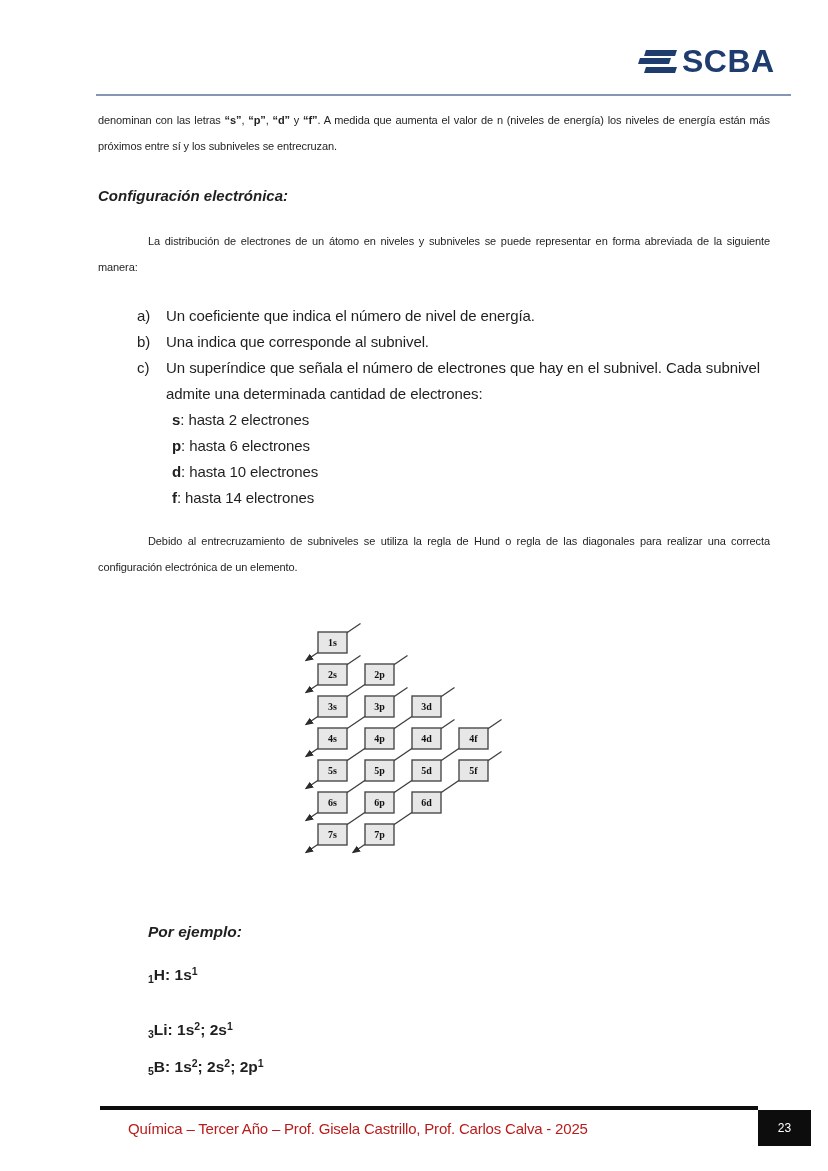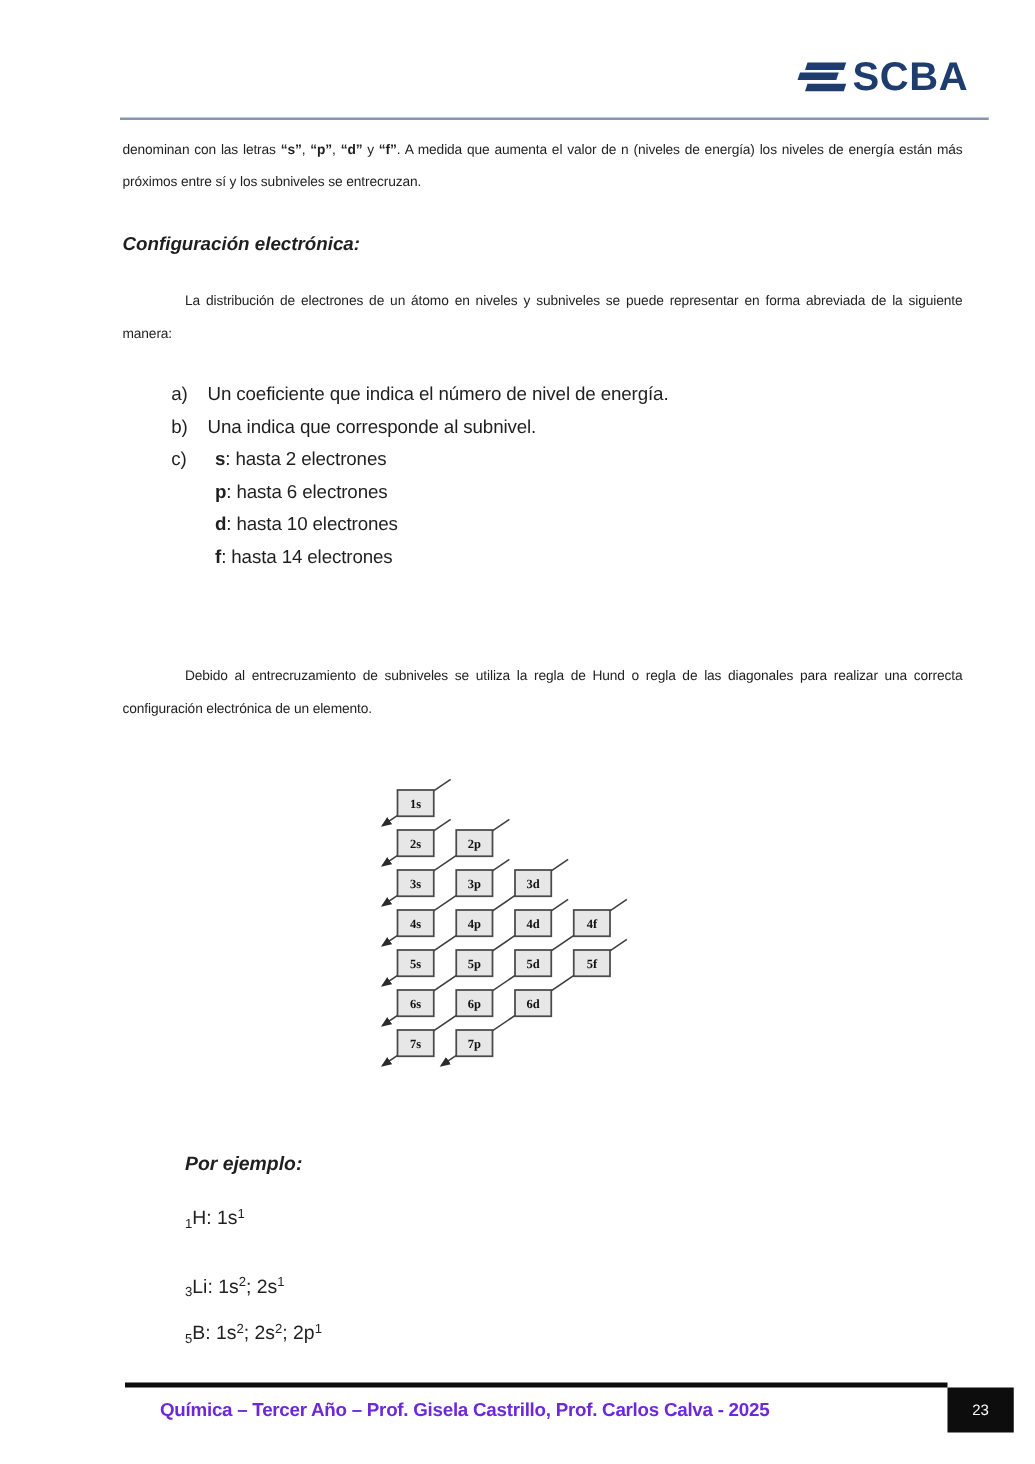--- a/index.html
+++ b/index.html
@@ -91,39 +91,39 @@
     text-anchor: middle;
   }
   
   .ex-heading {
     position: absolute;
     left: 148px;
     font-size: 15.5px;
     font-weight: bold;
     font-style: italic;
   }
-  .example { position: absolute; left: 148px; font-size: 15.5px; }
+  .example { position: absolute; left: 148px; font-size: 15.5px; font-weight: bold; }
   .example sub { font-size: 10.5px; vertical-align: -3px; }
   .example sup { font-size: 10.5px; vertical-align: 5px; }
   
   .footer-rule {
     position: absolute;
     top: 1089px;
     left: 100px;
     width: 658px;
     height: 4px;
     background: #0d0d0d;
   }
   .footer-text {
     position: absolute;
     top: 1103px;
     left: 128px;
     font-size: 15px;
-    font-weight: bold;
-    color: #6d28d9;
+    font-weight: normal;
+    color: #b91c1c;
     letter-spacing: -0.2px;
   }
   .page-badge {
     position: absolute;
     top: 1093px;
     left: 758px;
     width: 53px;
     height: 36px;
     background: #0d0d0d;
     color: #ffffff;
@@ -159,20 +159,21 @@
     <div class="li">
       <span class="marker">a)</span>
       <span>Un coeficiente que indica el número de nivel de energía.</span>
     </div>
     <div class="li">
       <span class="marker">b)</span>
       <span>Una indica que corresponde al subnivel.</span>
     </div>
     <div class="li">
       <span class="marker">c)</span>
+      <span>Un superíndice que señala el número de electrones que hay en el subnivel. Cada subnivel admite una determinada cantidad de electrones:</span>
     </div>
     <div class="subline"><b>s</b><span>: hasta 2 electrones</span></div>
     <div class="subline"><b>p</b><span>: hasta 6 electrones</span></div>
     <div class="subline"><b>d</b><span>: hasta 10 electrones</span></div>
     <div class="subline"><b>f</b><span>: hasta 14 electrones</span></div>
   </div>
 
   <div class="tblock indent" style="top:511px">Debido al entrecruzamiento de subniveles se utiliza la regla de Hund o regla de las diagonales para realizar una correcta configuración electrónica de un elemento.</div>
 
   <svg class="diagram" width="235" height="250" viewBox="0 0 235 250">

